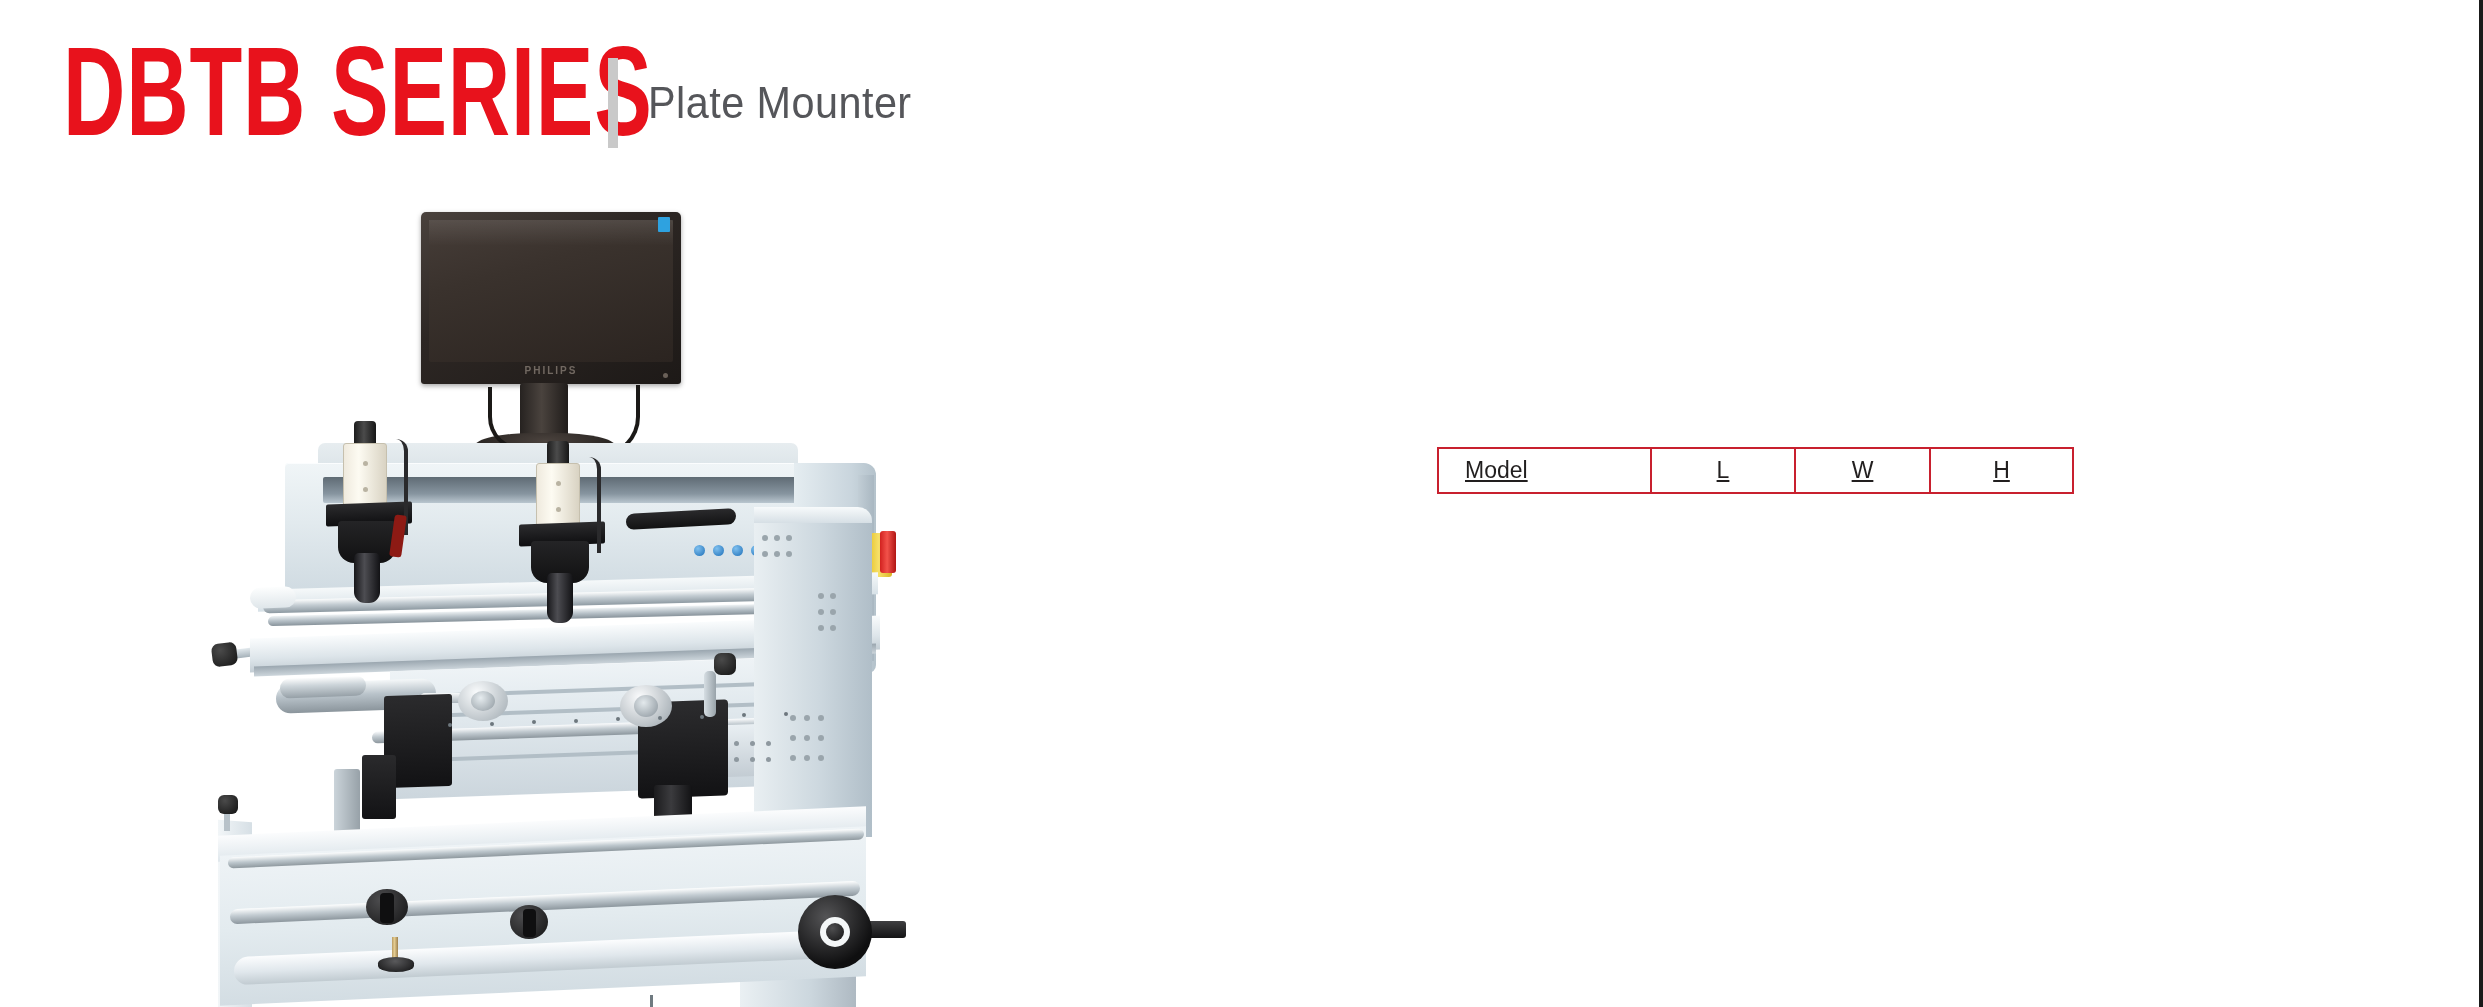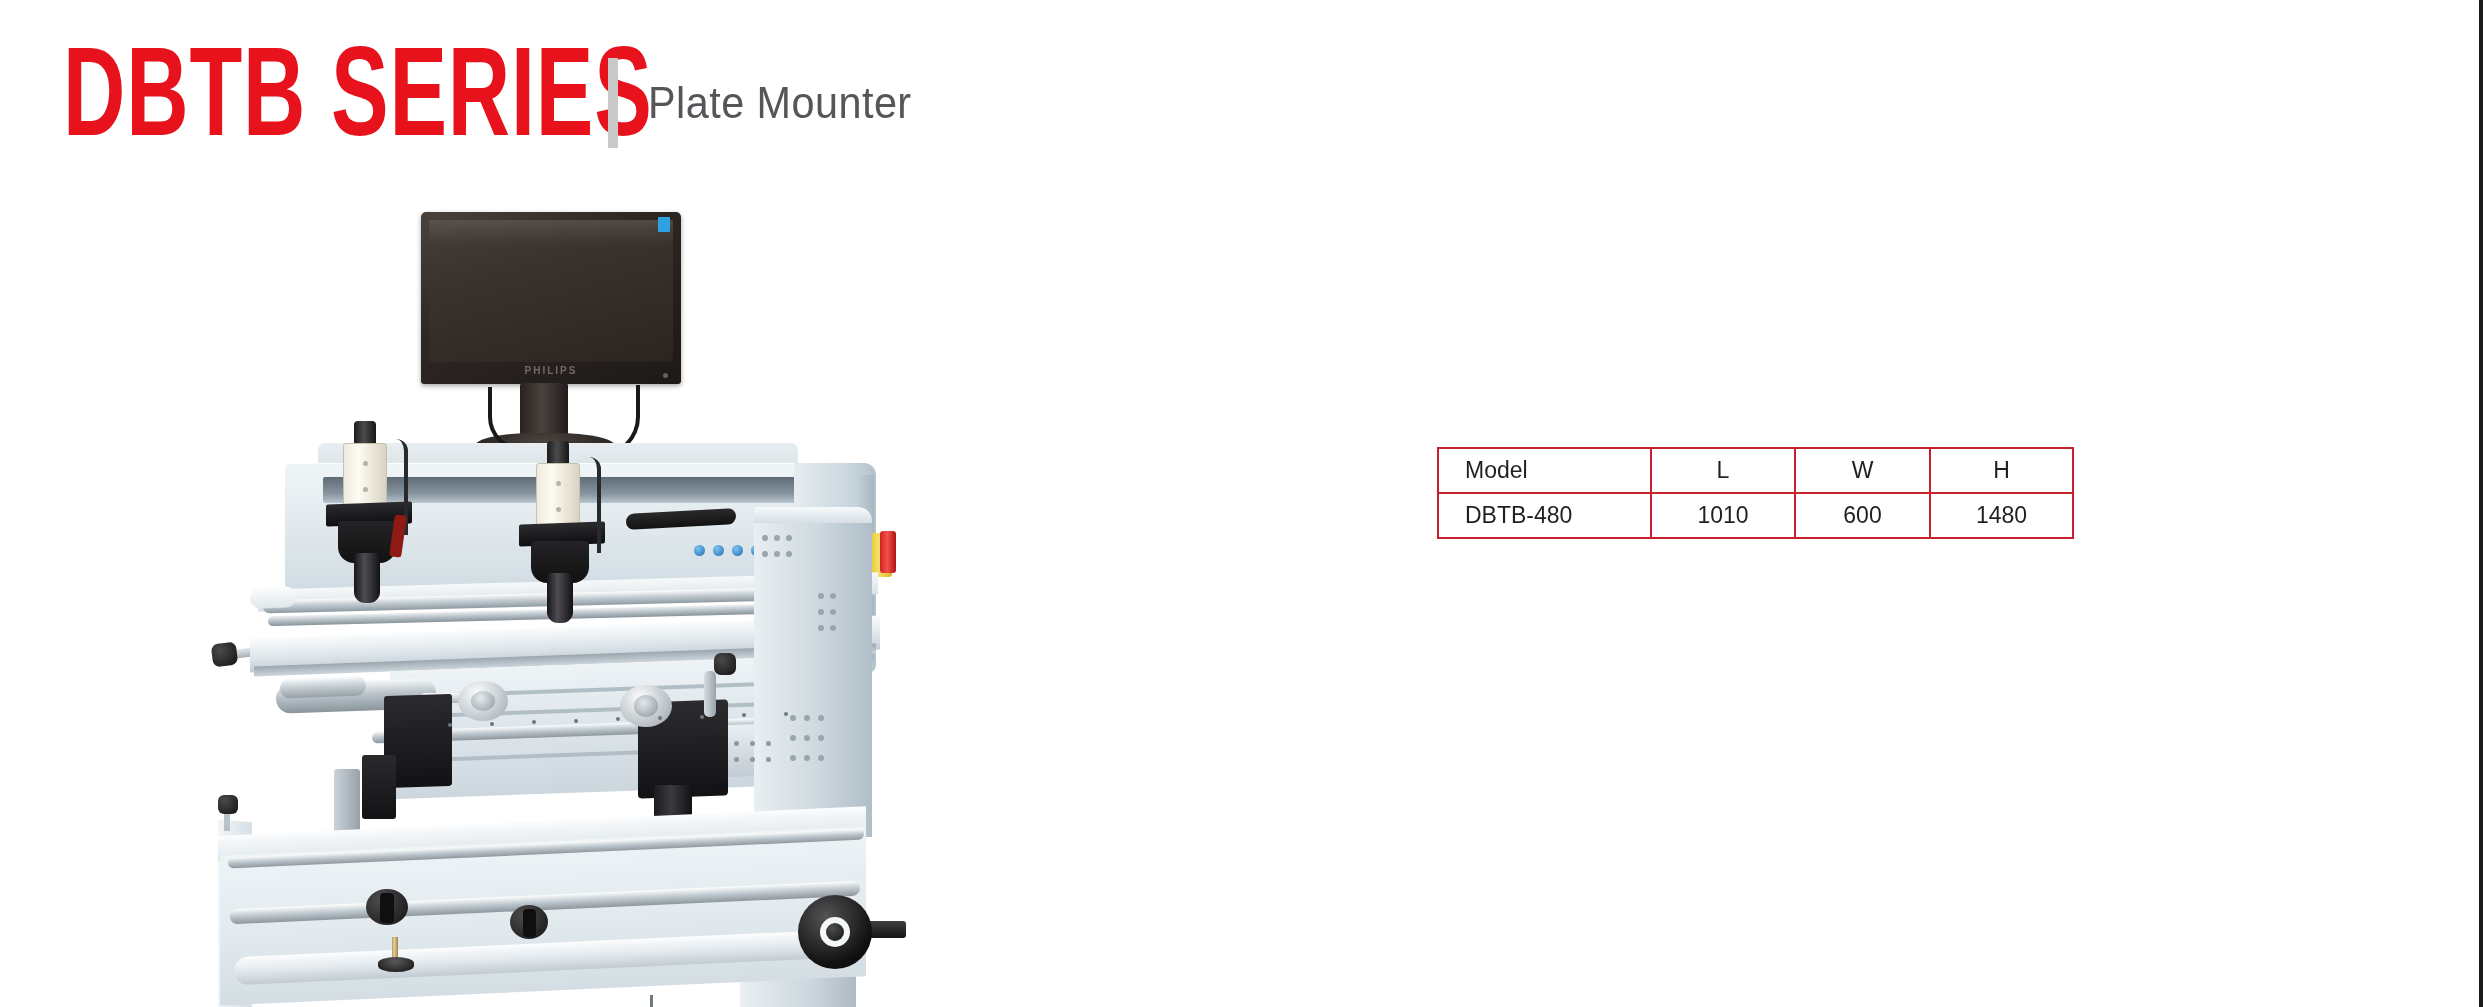--- a/index.html
+++ b/index.html
@@ -470,20 +470,21 @@
     table-layout:fixed;
   }
   table#spec td{
     border:2px solid #c8202e;
     height:45px;
     font-size:23px;
     color:#221f1f;
     text-align:center;
     vertical-align:middle;
     background:#fff;
+    text-decoration:underline;
   }
   table#spec td.model-cell{
     text-align:left;
     padding-left:26px;
   }
   table#spec col.c-model{ width:213px; }
   table#spec col.c-l{ width:144px; }
   table#spec col.c-w{ width:135px; }
   table#spec col.c-h{ width:143px; }
 </style>
@@ -652,21 +653,15 @@
         <col class="c-w">
         <col class="c-h">
     </colgroup>
     <tbody>
       <tr>
         <td class="model-cell">Model</td>
         <td>L</td>
         <td>W</td>
         <td>H</td>
       </tr>
-      <tr>
-        <td class="model-cell">DBTB-480</td>
-        <td>1010</td>
-        <td>600</td>
-        <td>1480</td>
-      </tr>
     </tbody>
   </table>
 </div>
 
 </body></html>

